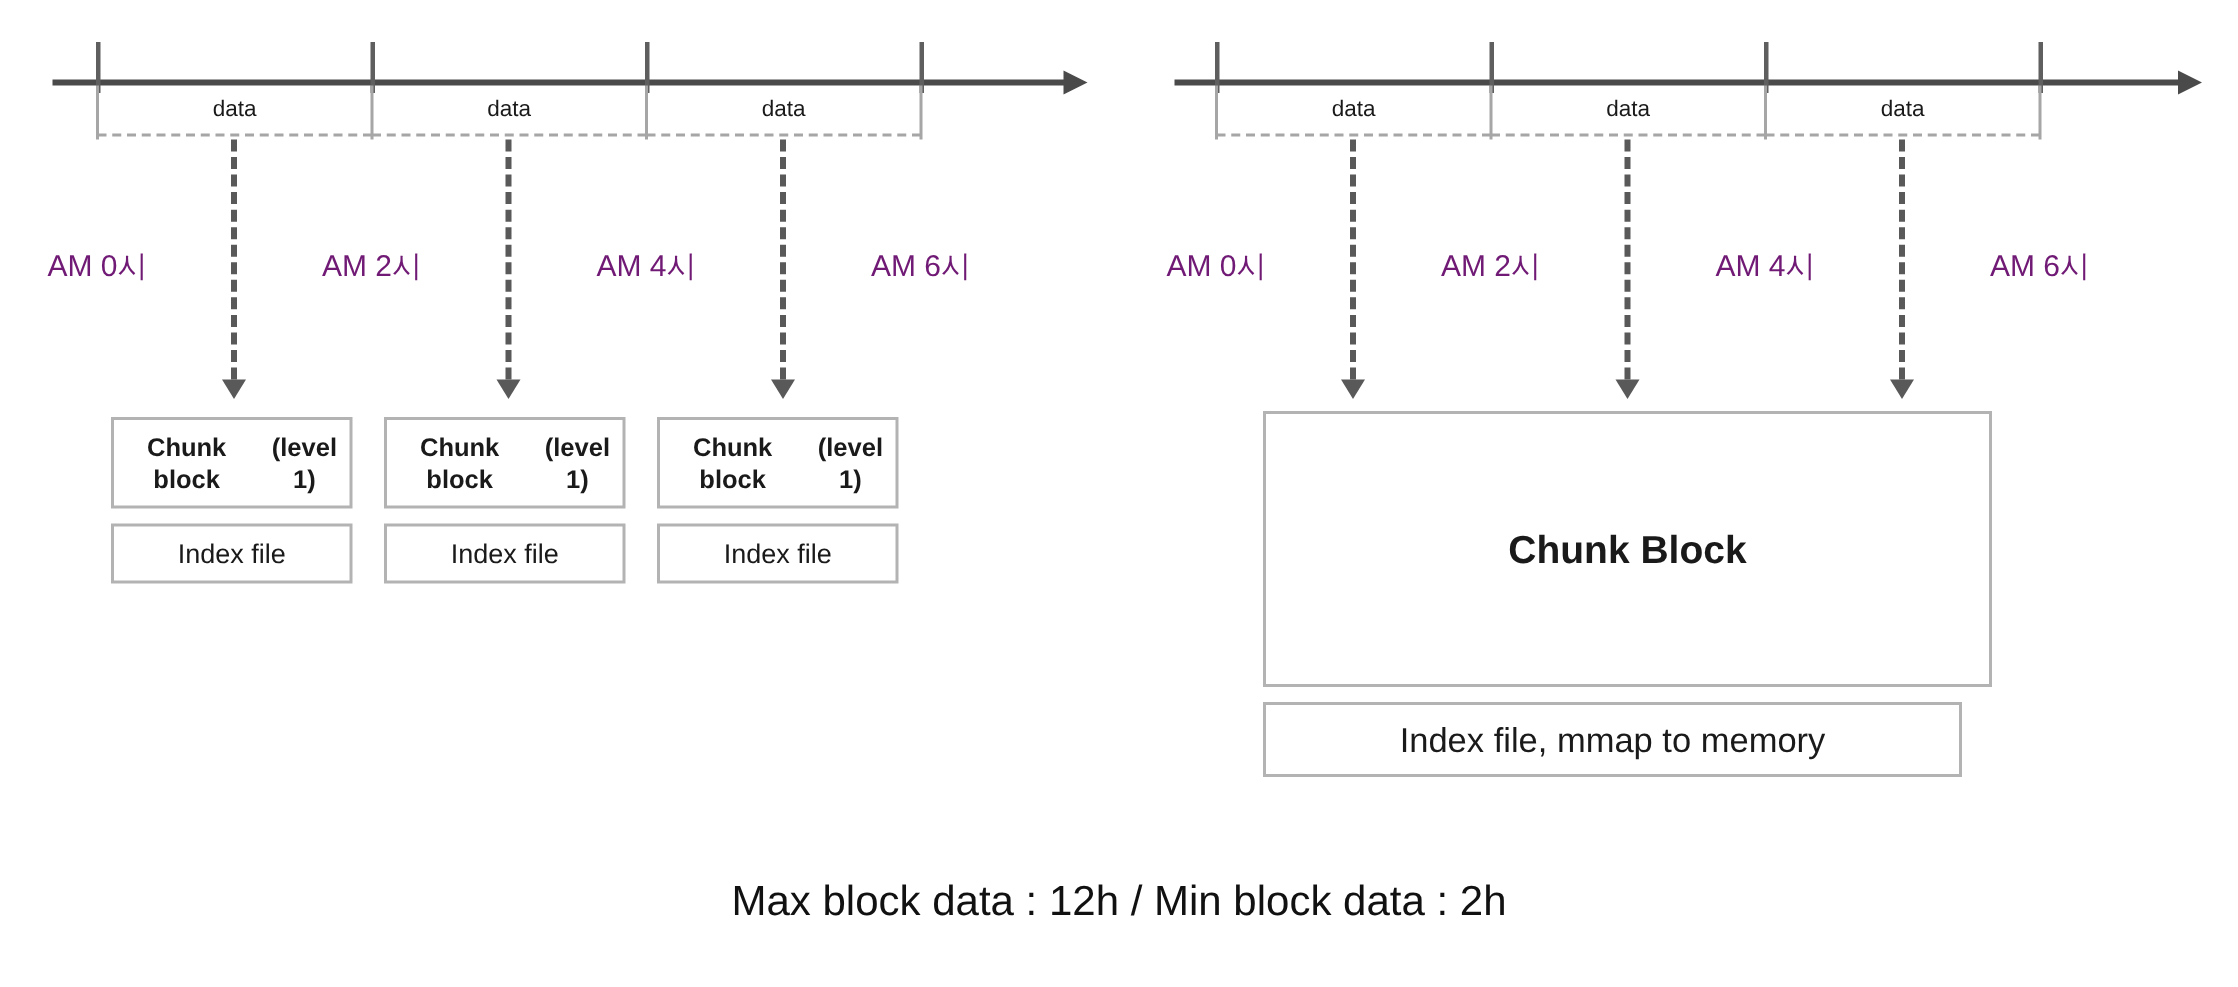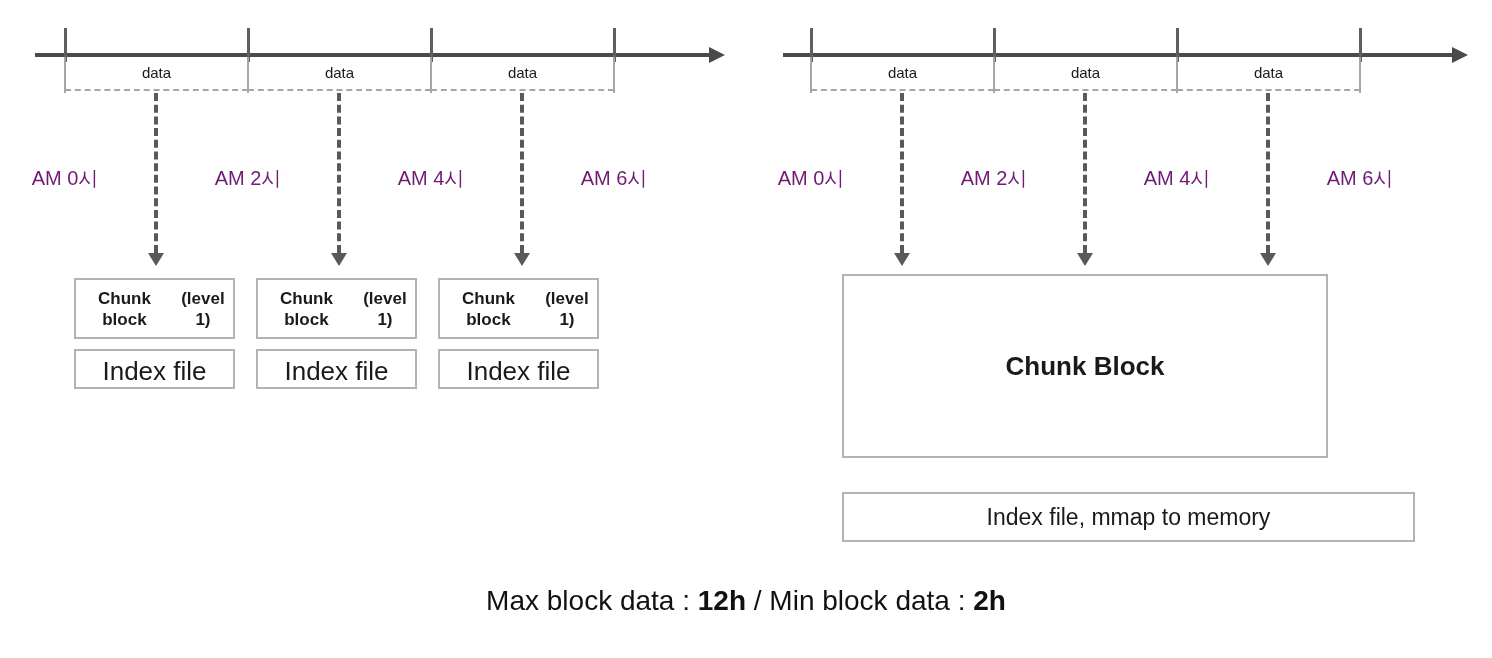--- a/index.html
+++ b/index.html
@@ -15,26 +15,26 @@
   .seg-edge{width:0;height:36px;border-left:2px solid #a6a6a6;}
   .seg-bottom{height:0;border-bottom:2px dashed #a6a6a6;}
   .data-label{top:61px;height:24px;line-height:24px;text-align:center;font-size:15px;color:#1a1a1a;}
   .time-label{top:117px;width:124px;height:27px;line-height:27px;text-align:center;font-size:20px;color:#701a75;margin-top:48px;}
   
   .darrow-line{width:0;height:160px;border-left:4px dashed #595959;}
   .darrow-head{width:0;height:0;border-left:8px solid transparent;border-right:8px solid transparent;border-top:13px solid #595959;}
   
   .box{box-sizing:border-box;border:2px solid #b3b3b3;background:#ffffff;display:flex;flex-direction:row;align-items:center;justify-content:center;text-align:center;}
   .chunk-sm{width:161px;height:61px;font-weight:bold;font-size:17px;line-height:21px;}
-  .index-sm{width:161px;height:40px;font-size:26px;align-items:flex-end;}
+  .index-sm{width:161px;height:40px;font-size:18px;}
   .chunk-lg{width:486px;height:184px;font-weight:bold;font-size:26px;line-height:35px;}
-  .index-lg{width:573px;height:50px;font-size:23px;margin-top:24px;}
+  .index-lg{width:466px;height:50px;font-size:23px;}
   
   .caption{left:0;top:584px;width:1492px;height:34px;line-height:34px;text-align:center;font-size:28px;color:#111;}
-  .caption b{font-weight:bold;}
+  .caption b{font-weight:normal;}
 </style>
 </head>
 <body>
 
 <div id="canvas">
 
   <div>
     <div class="abs tl-line" style="left:35px;top:53px;width:676px;"></div>
     <div class="abs tl-head" style="left:709px;top:47px;"></div>
 

